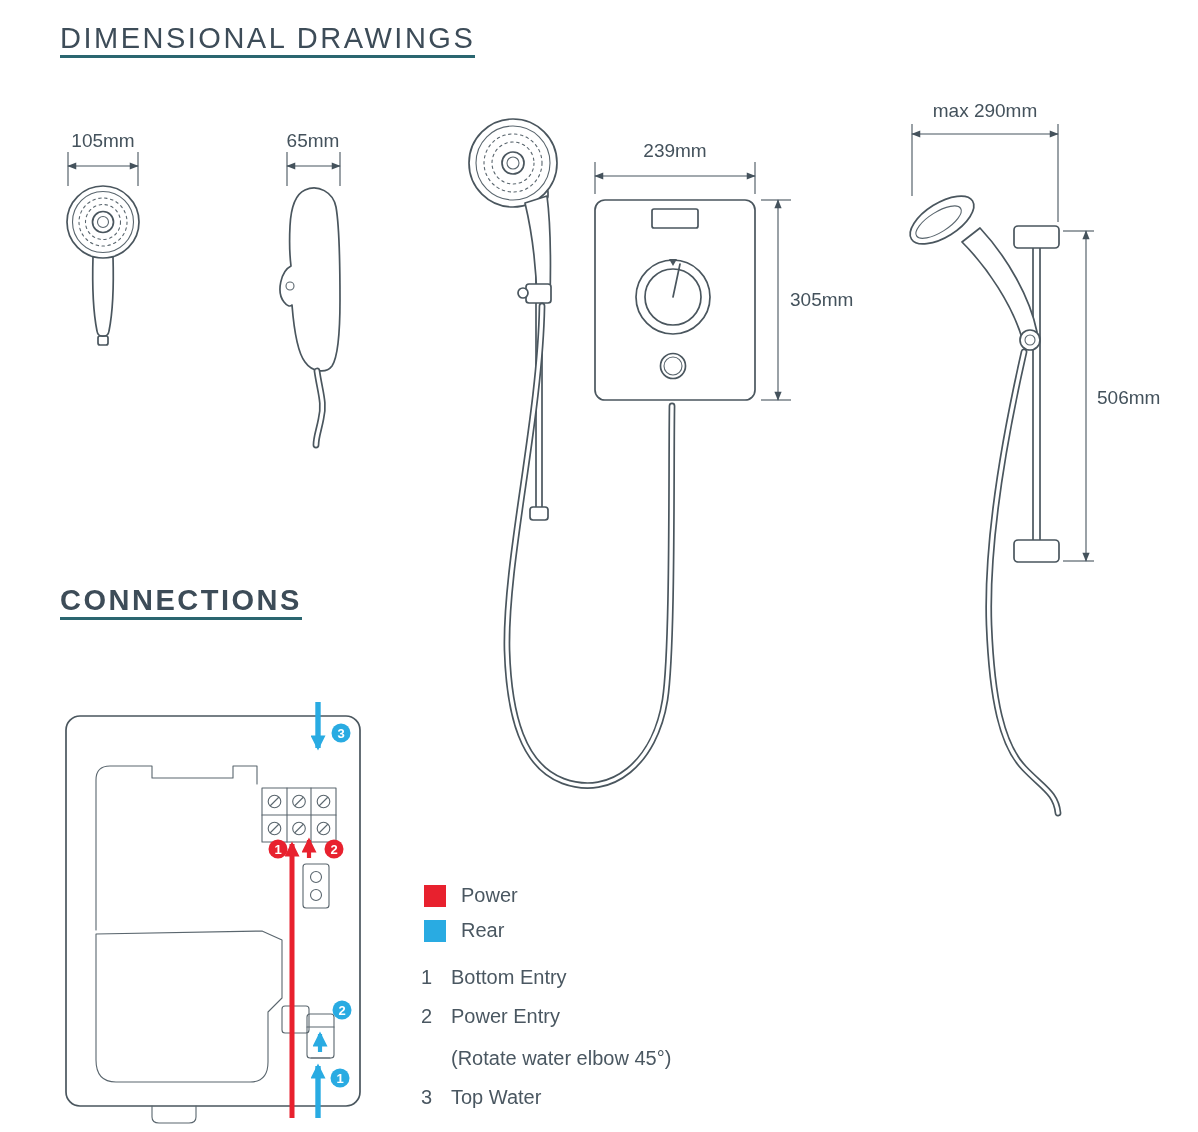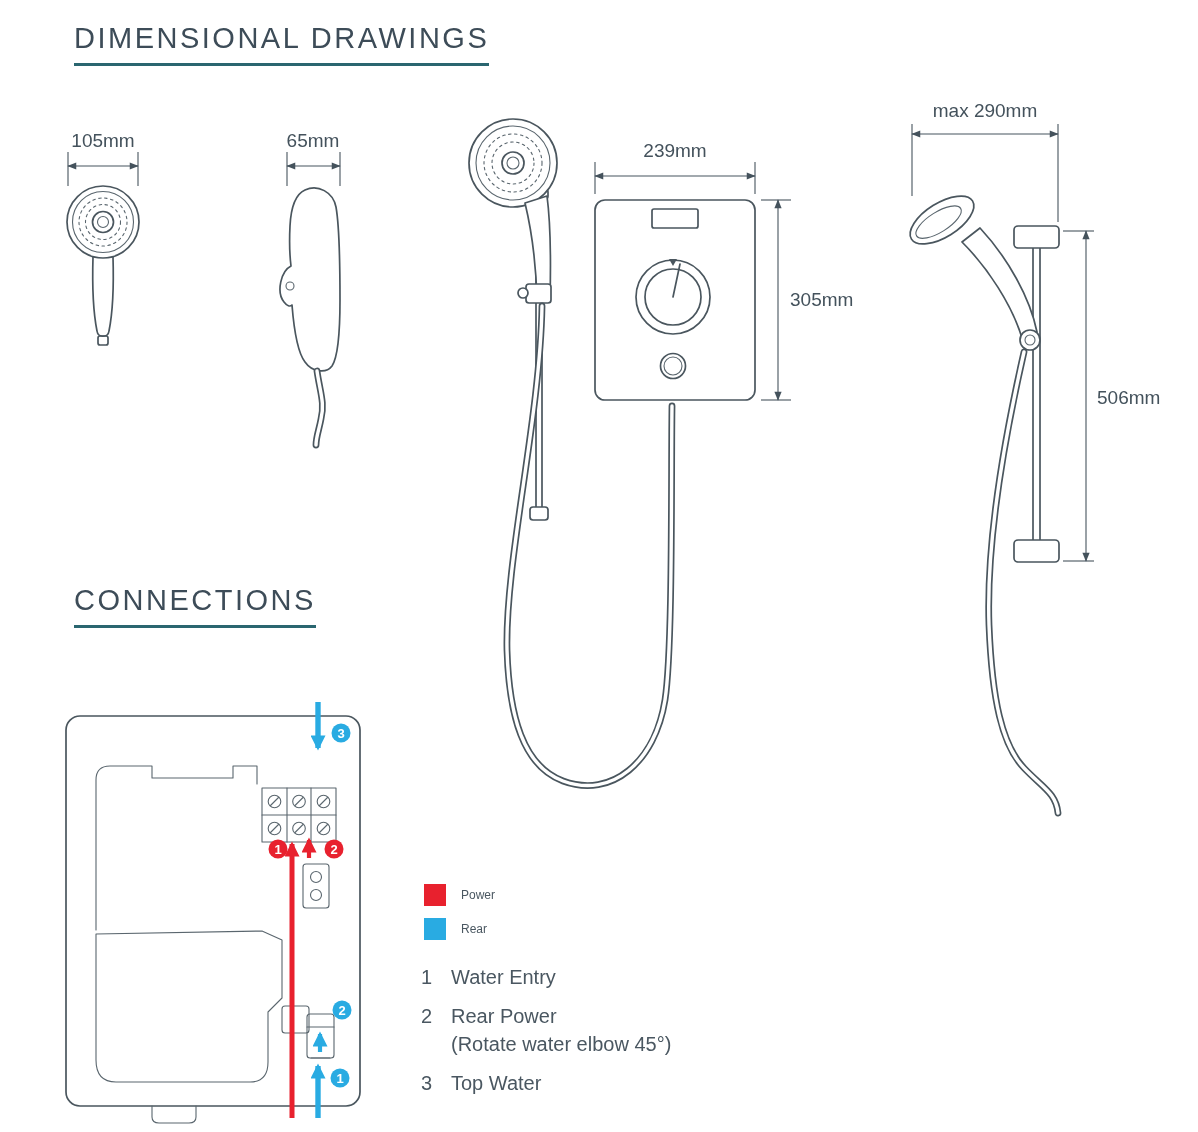--- a/index.html
+++ b/index.html
@@ -25,31 +25,31 @@
   .arrR  { stroke:#e8212e; stroke-width:5;   fill:none; }
   .arrR2 { stroke:#e8212e; stroke-width:4.2; fill:none; }
   .arrB  { stroke:#29abe2; stroke-width:5.4; fill:none; }
   .arrB2 { stroke:#29abe2; stroke-width:4.2; fill:none; }
   .mkc-red  { fill:#e8212e; }
   .mkc-blue { fill:#29abe2; }
   .mktxt { fill:#ffffff; font-size:13px; font-weight:bold; text-anchor:middle; }
 
   .sec-title {
     position:absolute; font-size:29px; letter-spacing:2.5px; font-weight:500;
-    color:#3d4c58; white-space:nowrap; padding-bottom:8px;
-    border-bottom:3px solid #2a6670; display:inline-block;margin-left:14px;
+    color:#3d4c58; white-space:nowrap; padding-bottom:0;
+    border-bottom:3px solid #2a6670; display:inline-block;
   }
   .legend { position:absolute; }
   .lrow { display:flex; align-items:center; gap:15px; margin-bottom:12px; }
   .sw { width:22px; height:22px; display:inline-block; }
-  .ltxt { font-size:12px; color:#4a5761; }
+  .ltxt { font-size:20px; color:#4a5761; }
   .notes { position:absolute; }
   .nrow { display:flex; margin-bottom:16px; font-size:20px; color:#4a5761; }
   .nnum { width:30px; flex:0 0 30px; }
-  .nsub { display:block; margin-top:5px; }
+  .nsub { display:block; margin-top:19px; }
 </style>
 </head>
 <body>
 
 <div class="page">
 
   <svg class="art" width="1198" height="1132" viewBox="0 0 1198 1132">
     <defs>
       <marker id="dimA" viewBox="0 0 10 10" refX="9.2" refY="5" markerWidth="11" markerHeight="9" markerUnits="userSpaceOnUse" orient="auto-start-reverse">
         <path d="M0,1 L10,5 L0,9 z" fill="#44525c"></path>
@@ -257,42 +257,42 @@
         <text class="mktxt" x="342" y="1014.5">2</text>
       </g>
       <g>
         <circle class="mkc-blue" cx="340" cy="1078" r="9.5"></circle>
         <text class="mktxt" x="340" y="1082.5">1</text>
       </g>
     </g>
   </svg>
 
   <div class="sec-title" style="left:60px; top:22px;">DIMENSIONAL DRAWINGS</div>
-  <div class="sec-title" style="left:60px; top:584px;">CONNECTIONS</div>
+  <div class="sec-title" style="left:60px; top:584px;font-weight:bold;">CONNECTIONS</div>
 
   <div class="legend" style="left:424px; top:884px;">
     <div class="lrow">
       <span class="sw" style="background-color: rgb(232, 33, 46);"></span>
       <span class="ltxt">Power</span>
     </div>
     <div class="lrow">
       <span class="sw" style="background-color: rgb(41, 171, 226);"></span>
       <span class="ltxt">Rear</span>
     </div>
   </div>
 
   <div class="notes" style="left:421px; top:966px;">
     <div class="nrow">
       <span class="nnum">1</span>
-      <span class="ntxt">Water Entry</span>
+      <span class="ntxt">Bottom Entry</span>
     </div>
     <div class="nrow">
       <span class="nnum">2</span>
       <span class="ntxt">
-        <span>Rear Power</span>
+        <span>Power Entry</span>
         <span class="nsub">(Rotate water elbow 45°)</span>
       </span>
     </div>
     <div class="nrow">
       <span class="nnum">3</span>
       <span class="ntxt">Top Water</span>
     </div>
   </div>
 
 </div>

